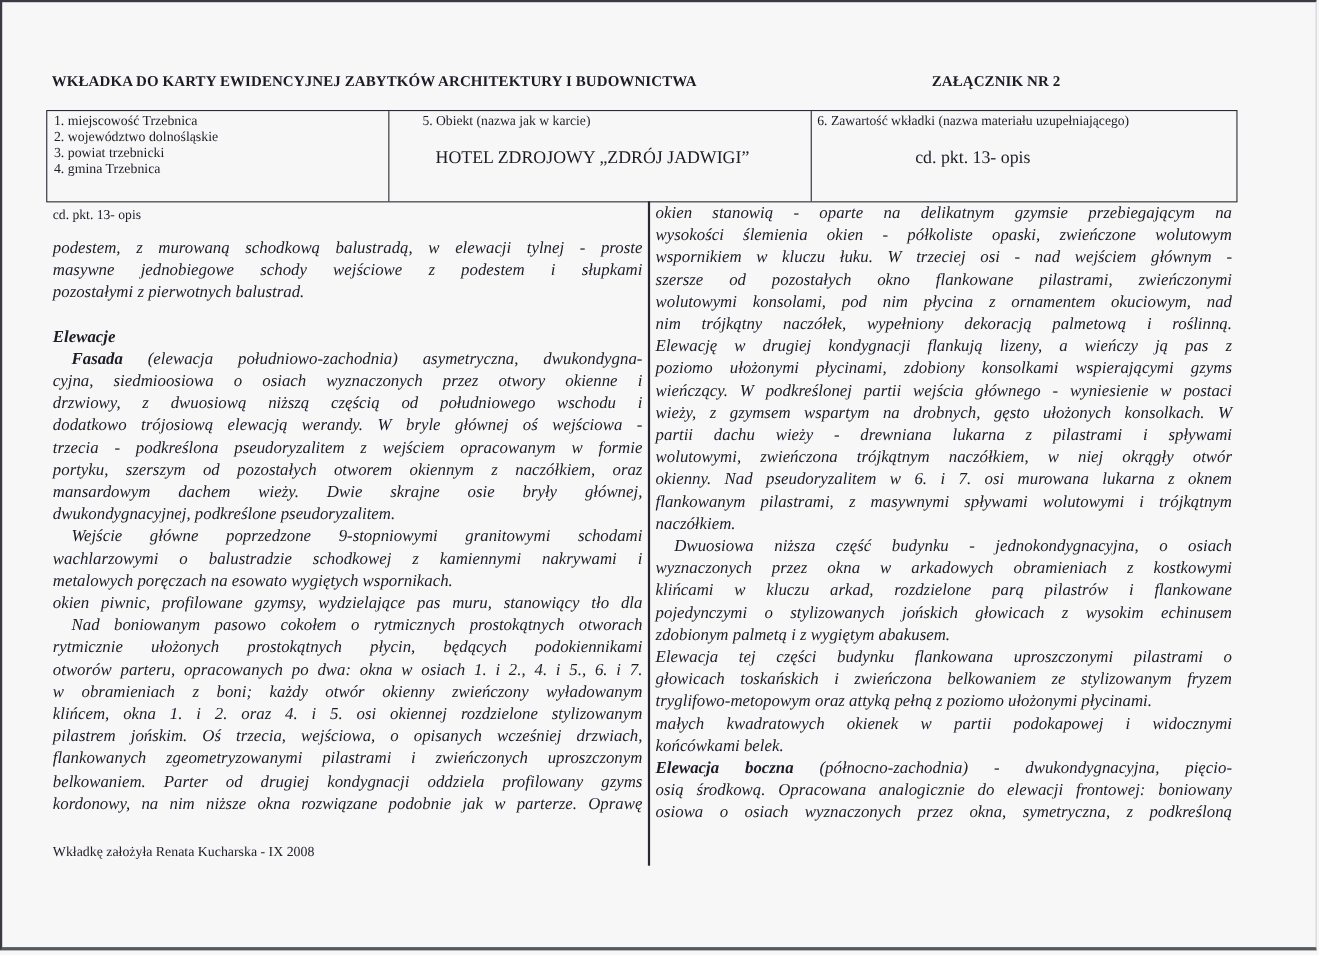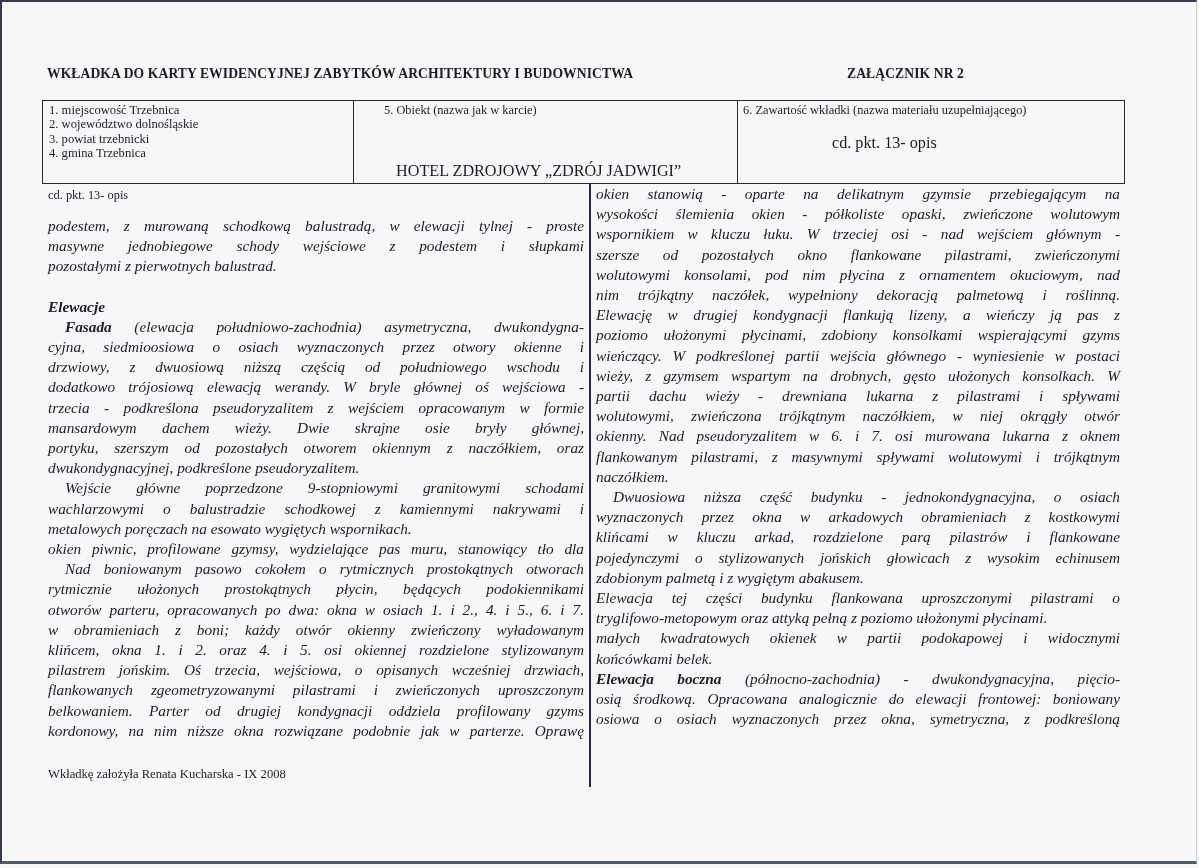--- a/index.html
+++ b/index.html
@@ -31,21 +31,21 @@
     .hcell { box-sizing: border-box; position: relative; }
     .hcell.c1 { width: 311px; border-right: 1.5px solid #2a2a34; padding: 2px 0 0 6px; }
     .hcell.c2 { width: 384px; border-right: 1.5px solid #2a2a34; }
     .hcell.c3 { flex: 1; }
     .loc-list { margin: 0; padding: 0; list-style: none; font-size: 12.6px; line-height: 14.3px; }
     .loc-list li { white-space: nowrap; }
     .small-label { position: absolute; top: 2px; font-size: 12.4px; white-space: nowrap; }
     .c2 .small-label { left: 30px; text-align: right; }
     .c3 .small-label { left: 5px; }
     .big-value { position: absolute; top: 33px; font-size: 16.2px; white-space: nowrap; }
-    .c2 .big-value { left: 42px; margin-top: 28px; }
+    .c2 .big-value { left: 42px; }
     .c3 .big-value { left: 94px; }
 
     .divider-v {
       position: absolute; left: 589px; top: 183px; width: 1.5px; height: 604px; background: #2a2a34;
     }
     .cont-label { position: absolute; left: 48px; top: 188px; font-size: 12.4px; white-space: nowrap; }
 
     .col {
       position: absolute; font-size: 15.3px; line-height: 20.2px; text-align: justify; font-style: italic;
     }
@@ -97,22 +97,22 @@
   <span class="line">podestem, z murowaną schodkową balustradą, w elewacji tylnej - proste</span>
   <span class="line">masywne jednobiegowe schody wejściowe z podestem i słupkami</span>
   <span class="line last">pozostałymi z pierwotnych balustrad.</span>
   <div class="gap"></div>
   <span class="line last heading">Elewacje</span>
   <span class="line ind"><b>Fasada</b><span> (elewacja południowo-zachodnia) asymetryczna, dwukondygna-</span></span>
   <span class="line">cyjna, siedmioosiowa o osiach wyznaczonych przez otwory okienne i</span>
   <span class="line">drzwiowy, z dwuosiową niższą częścią od południowego wschodu i</span>
   <span class="line">dodatkowo trójosiową elewacją werandy. W bryle głównej oś wejściowa -</span>
   <span class="line">trzecia - podkreślona pseudoryzalitem z wejściem opracowanym w formie</span>
+  <span class="line">portyku, szerszym od pozostałych otworem okiennym z naczółkiem, oraz</span>
   <span class="line">mansardowym dachem wieży. Dwie skrajne osie bryły głównej,</span>
-  <span class="line">portyku, szerszym od pozostałych otworem okiennym z naczółkiem, oraz</span>
   <span class="line last">dwukondygnacyjnej, podkreślone pseudoryzalitem.</span>
   <span class="line ind">Wejście główne poprzedzone 9-stopniowymi granitowymi schodami</span>
   <span class="line">wachlarzowymi o balustradzie schodkowej z kamiennymi nakrywami i</span>
   <span class="line last">metalowych poręczach na esowato wygiętych wspornikach.</span>
   <span class="line">okien piwnic, profilowane gzymsy, wydzielające pas muru, stanowiący tło dla</span>
   <span class="line ind">Nad boniowanym pasowo cokołem o rytmicznych prostokątnych otworach</span>
   <span class="line">rytmicznie ułożonych prostokątnych płycin, będących podokiennikami</span>
   <span class="line">otworów parteru, opracowanych po dwa: okna w osiach 1. i 2., 4. i 5., 6. i 7.</span>
   <span class="line">w obramieniach z boni; każdy otwór okienny zwieńczony wyładowanym</span>
   <span class="line">klińcem, okna 1. i 2. oraz 4. i 5. osi okiennej rozdzielone stylizowanym</span>
@@ -137,20 +137,21 @@
   <span class="line">wolutowymi, zwieńczona trójkątnym naczółkiem, w niej okrągły otwór</span>
   <span class="line">okienny. Nad pseudoryzalitem w 6. i 7. osi murowana lukarna z oknem</span>
   <span class="line">flankowanym pilastrami, z masywnymi spływami wolutowymi i trójkątnym</span>
   <span class="line last">naczółkiem.</span>
   <span class="line ind">Dwuosiowa niższa część budynku - jednokondygnacyjna, o osiach</span>
   <span class="line">wyznaczonych przez okna w arkadowych obramieniach z kostkowymi</span>
   <span class="line">klińcami w kluczu arkad, rozdzielone parą pilastrów i flankowane</span>
   <span class="line">pojedynczymi o stylizowanych jońskich głowicach z wysokim echinusem</span>
   <span class="line last">zdobionym palmetą i z wygiętym abakusem.</span>
   <span class="line">Elewacja tej części budynku flankowana uproszczonymi pilastrami o</span>
+  <span class="line">głowicach toskańskich i zwieńczona belkowaniem ze stylizowanym fryzem</span>
   <span class="line last">tryglifowo-metopowym oraz attyką pełną z poziomo ułożonymi płycinami.</span>
   <span class="line">małych kwadratowych okienek w partii podokapowej i widocznymi</span>
   <span class="line last">końcówkami belek.</span>
   <span class="line"><b>Elewacja boczna</b><span> (północno-zachodnia) - dwukondygnacyjna, pięcio-</span></span>
   <span class="line">osią środkową. Opracowana analogicznie do elewacji frontowej: boniowany</span>
   <span class="line">osiowa o osiach wyznaczonych przez okna, symetryczna, z podkreśloną</span>
 </div>
 
 <div class="footer-note">Wkładkę założyła Renata Kucharska - IX 2008</div>
 

